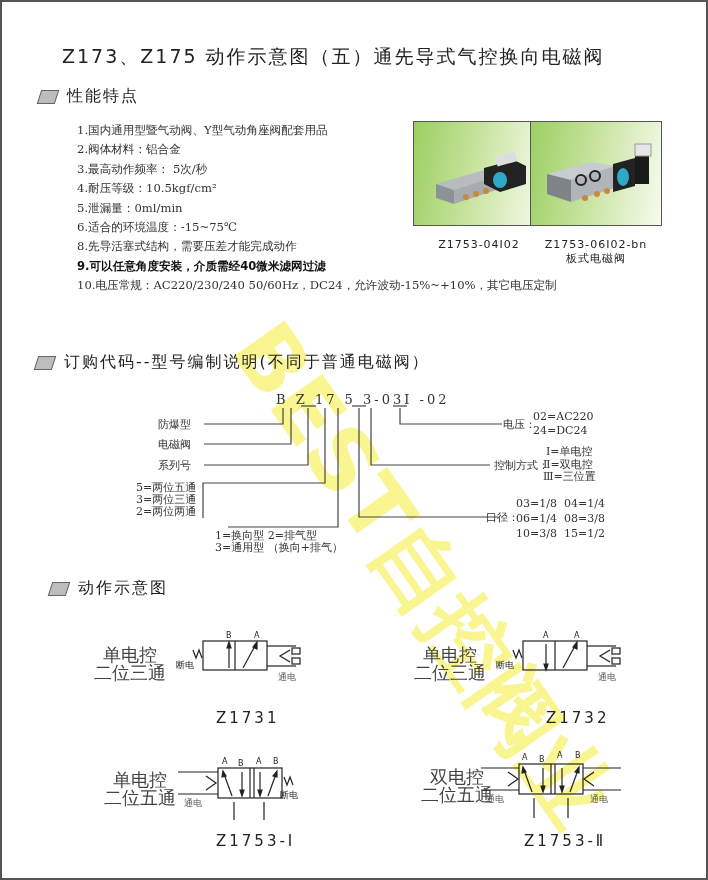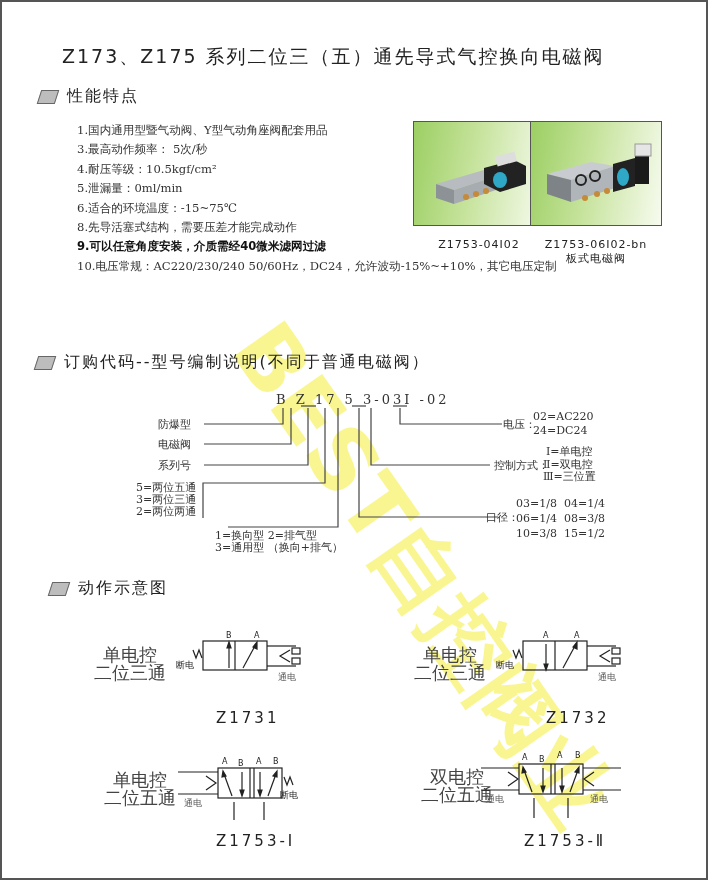--- a/index.html
+++ b/index.html
@@ -21,29 +21,30 @@
   .wm{position:absolute;color:#f5ef3a;opacity:.55;font-weight:bold;font-size:86px;transform:rotate(55deg);transform-origin:left top;white-space:nowrap;pointer-events:none;}
   svg text{font-family:"DejaVu Sans",sans-serif;}
 </style>
 </head>
 <body>
 
 <div class="frame"></div>
 
 <div class="wm" style="left:300px;top:300px;">BEST自控阀业</div>
 
-<div class="abs title">Z173、Z175 系列二位三（五）通先导式气控换向电磁阀</div>
+<div class="abs title">Z173、Z175 动作示意图（五）通先导式气控换向电磁阀</div>
 
 <div class="abs sec" style="left:39px;top:86px;">
   <span class="sec-icon"></span>
   <span class="sec-label">性能特点</span>
 </div>
 
 <div class="abs spec">
   <div>1.国内通用型暨气动阀、Y型气动角座阀配套用品</div>
+  <div>2.阀体材料：铝合金</div>
   <div>3.最高动作频率： 5次/秒</div>
   <div>4.耐压等级：10.5kgf/cm²</div>
   <div>5.泄漏量：0ml/min</div>
   <div>6.适合的环境温度：-15~75℃</div>
   <div>8.先导活塞式结构，需要压差才能完成动作</div>
   <div class="bold">9.可以任意角度安装，介质需经40微米滤网过滤</div>
   <div>10.电压常规：AC220/230/240  50/60Hz，DC24，允许波动-15%~+10%，其它电压定制</div>
 </div>
 
 <div class="abs" style="left:381px;top:121px;margin-left:32px;">

